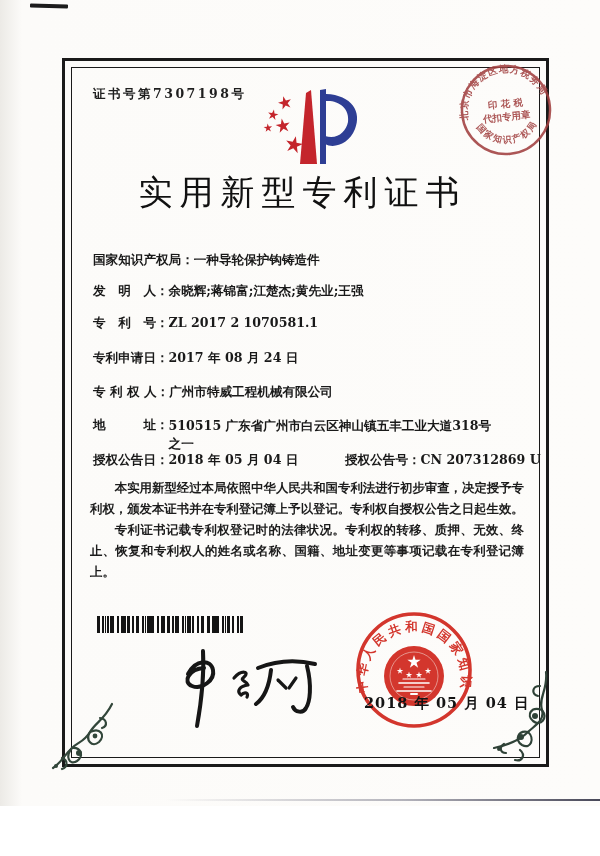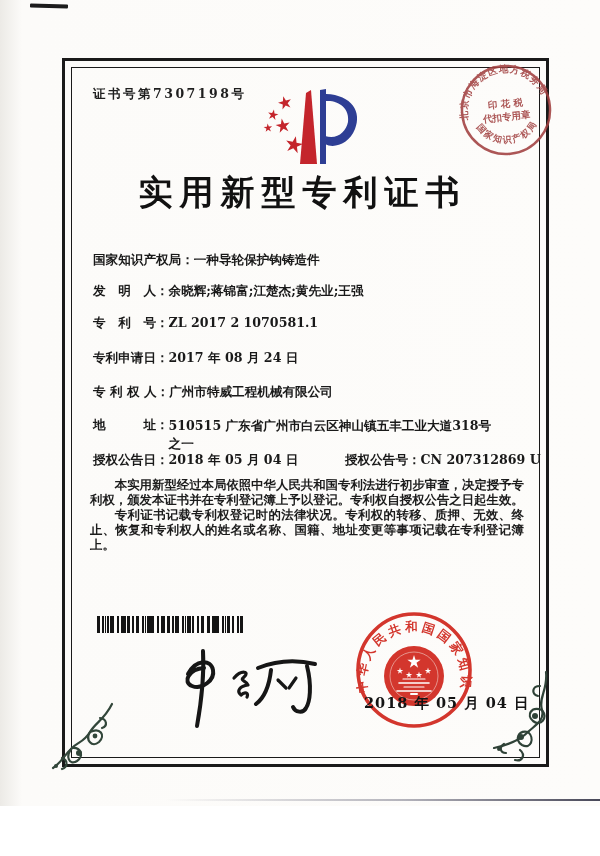--- a/index.html
+++ b/index.html
@@ -33,33 +33,33 @@
     border:1px solid #1a1a1a;
   }
   .cert-no{
     position:absolute;left:93px;top:86px;font-size:12.5px;font-weight:700;
     letter-spacing:2.5px;color:#1e1e1e;
   }
   .logo{position:absolute;left:256px;top:84px;}
   .stamp-duty{position:absolute;left:456px;top:58px;opacity:.88;transform:rotate(-6deg);}
   .title{
     position:absolute;left:62px;top:170px;width:481px;text-align:center;
-    font-size:34px;font-weight:700;letter-spacing:7px;color:#111;
+    font-size:34px;font-weight:400;letter-spacing:7px;color:#111;
   }
   .fields{position:absolute;left:93px;top:246px;width:450px;font-size:12.6px;font-weight:700;color:#191919;}
   .row{position:absolute;left:0;white-space:nowrap;}
   .row .lab{display:inline-block;}
   .row .val{font-weight:700;}
   .r1{top:6px;}.r2{top:37px;}.r3{top:69px;}.r4{top:104px;}.r5{top:138px;}
   .r6{top:171px;}.r7{top:206px;}
   .addr-val{display:inline-block;width:325px;white-space:normal;vertical-align:top;line-height:18px;}
   .grant-no{position:absolute;left:252px;top:0;}
   .body-text{
     position:absolute;left:90px;top:477px;width:434px;
-    font-size:12.4px;font-weight:600;color:#1c1c1c;line-height:15px;text-align:justify;
+    font-size:12.4px;font-weight:600;color:#1c1c1c;line-height:21px;text-align:justify;
   }
   .body-text p{margin:0;text-indent:2em;}
   .barcode{
     position:absolute;left:97px;top:616px;width:146px;height:17px;
     background:
       repeating-linear-gradient(90deg,#141414 0 2px,rgba(0,0,0,0) 2px 5px),
       repeating-linear-gradient(90deg,#141414 0 1px,rgba(0,0,0,0) 1px 8px),
       repeating-linear-gradient(90deg,#141414 0 3px,rgba(0,0,0,0) 3px 13px);
   }
   .big-seal{position:absolute;left:350px;top:606px;opacity:.93;}

